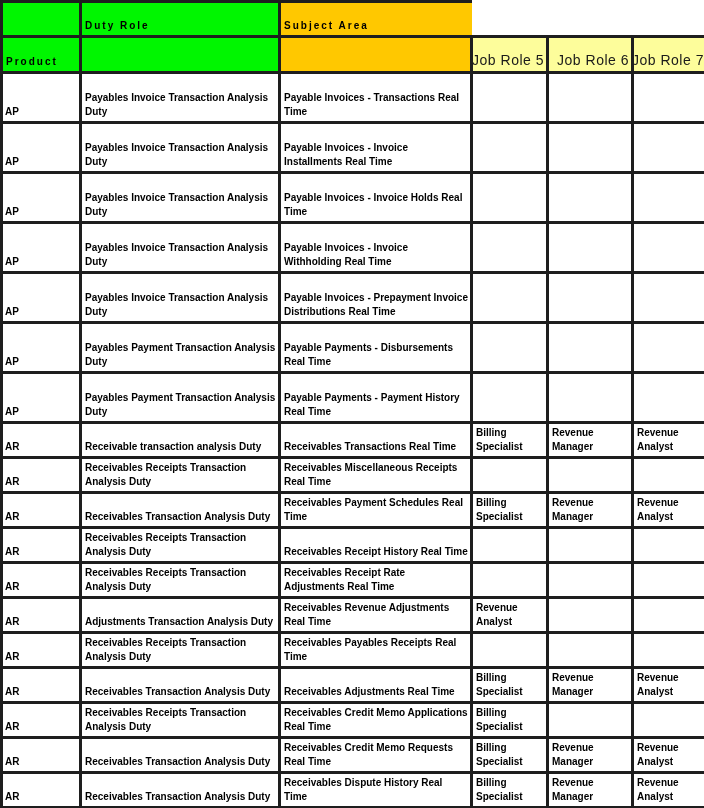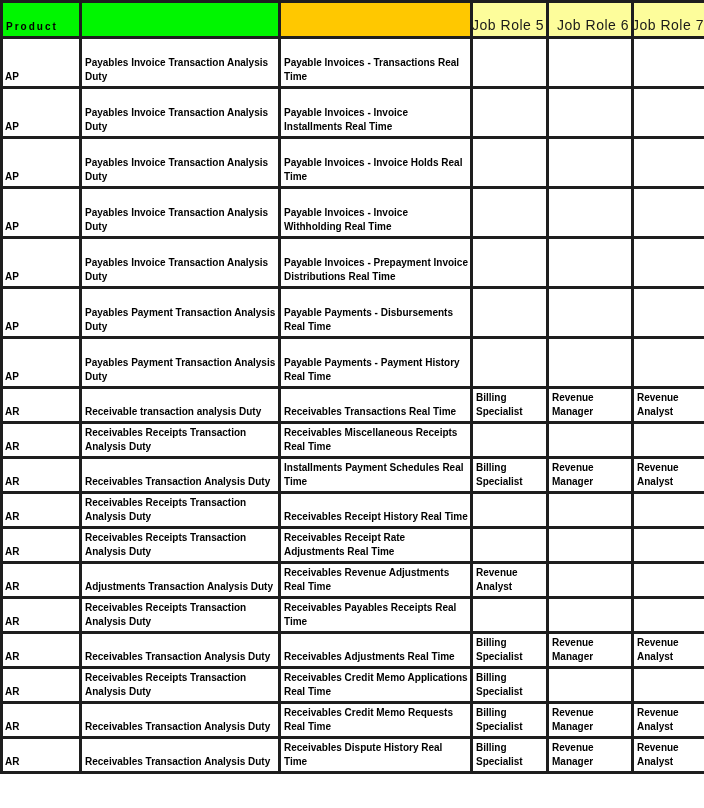--- a/index.html
+++ b/index.html
@@ -67,20 +67,26 @@
 <table class="grid">
   <colgroup>
     <col style="width:79px">
     <col style="width:199px">
     <col style="width:192px">
     <col style="width:76px">
     <col style="width:85px">
     <col style="width:73px">
   </colgroup>
   <thead>
+    <tr class="hr1">
+      <th class="green"></th>
+      <th class="green ctr">Duty Role</th>
+      <th class="orange ctr">Subject Area</th>
+      <th class="blank" colspan="3"></th>
+    </tr>
     <tr class="hr2">
       <th class="green ctr">Product</th>
       <th class="green"></th>
       <th class="orange"></th>
       <th class="yellow">Job Role 5</th>
       <th class="yellow">Job Role 6</th>
       <th class="yellow">Job Role 7</th>
     </tr>
   </thead>
   <tbody id="tbody">
@@ -152,21 +158,21 @@
     <td class="p">AR</td>
     <td>Receivables Receipts Transaction Analysis Duty</td>
     <td>Receivables Miscellaneous Receipts Real Time</td>
     <td></td>
     <td></td>
     <td></td>
   </tr>
       <tr class="short">
     <td class="p">AR</td>
     <td>Receivables Transaction Analysis Duty</td>
-    <td>Installments Payment Schedules Real Time</td>
+    <td>Receivables Payment Schedules Real Time</td>
     <td>Billing Specialist</td>
     <td>Revenue Manager</td>
     <td>Revenue Analyst</td>
   </tr>
       <tr class="short">
     <td class="p">AR</td>
     <td>Receivables Receipts Transaction Analysis Duty</td>
     <td>Receivables Receipt History Real Time</td>
     <td></td>
     <td></td>

